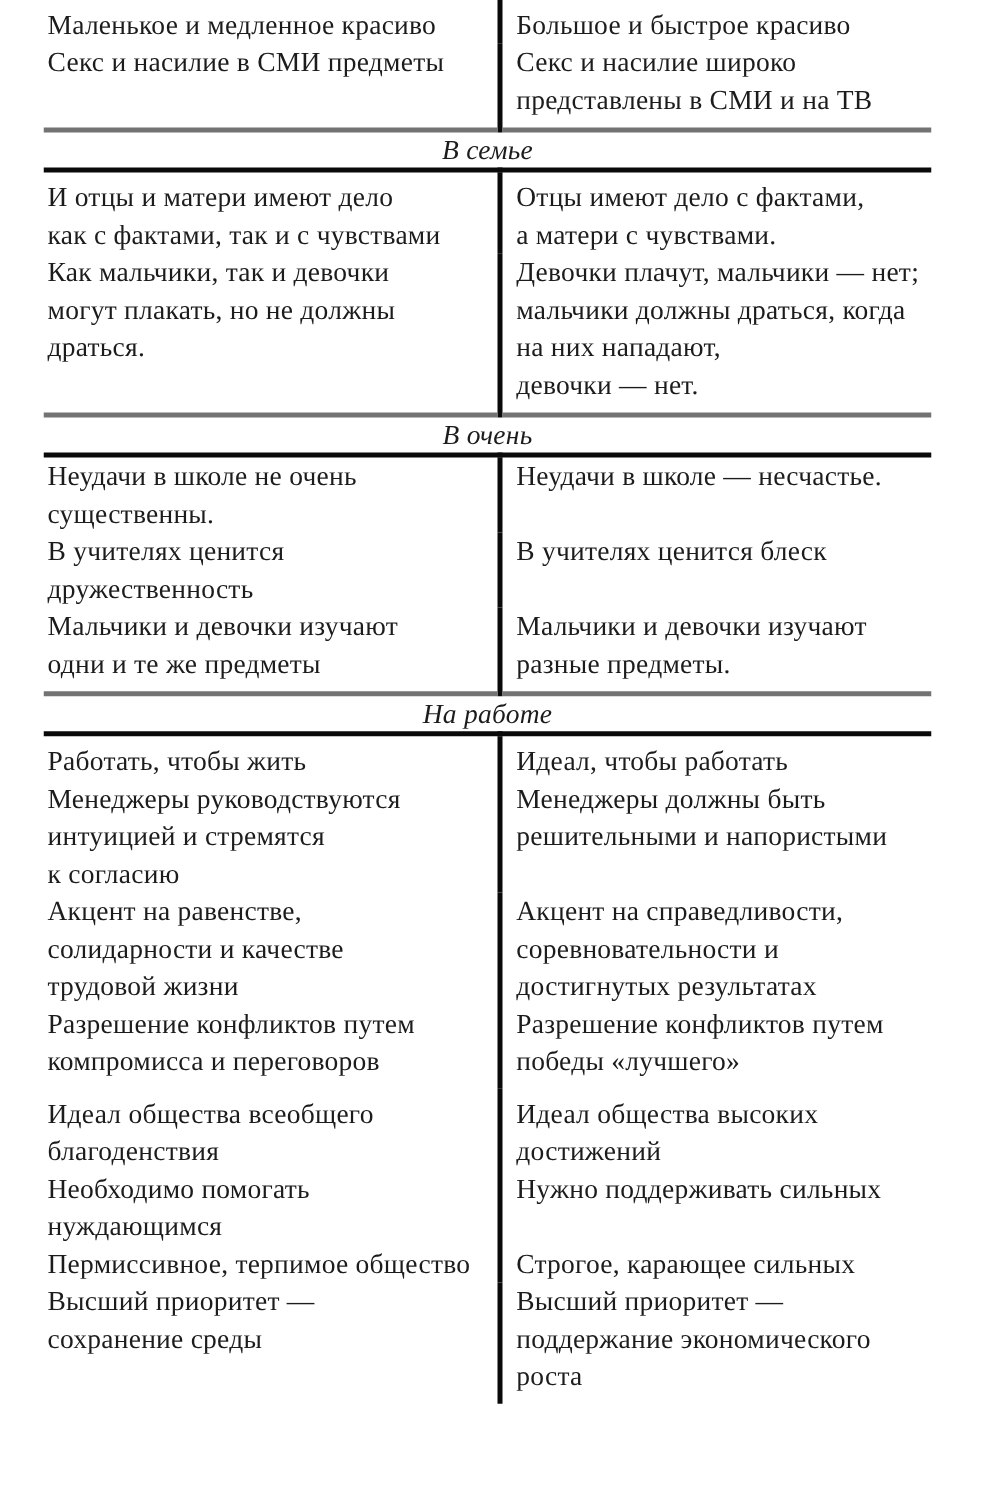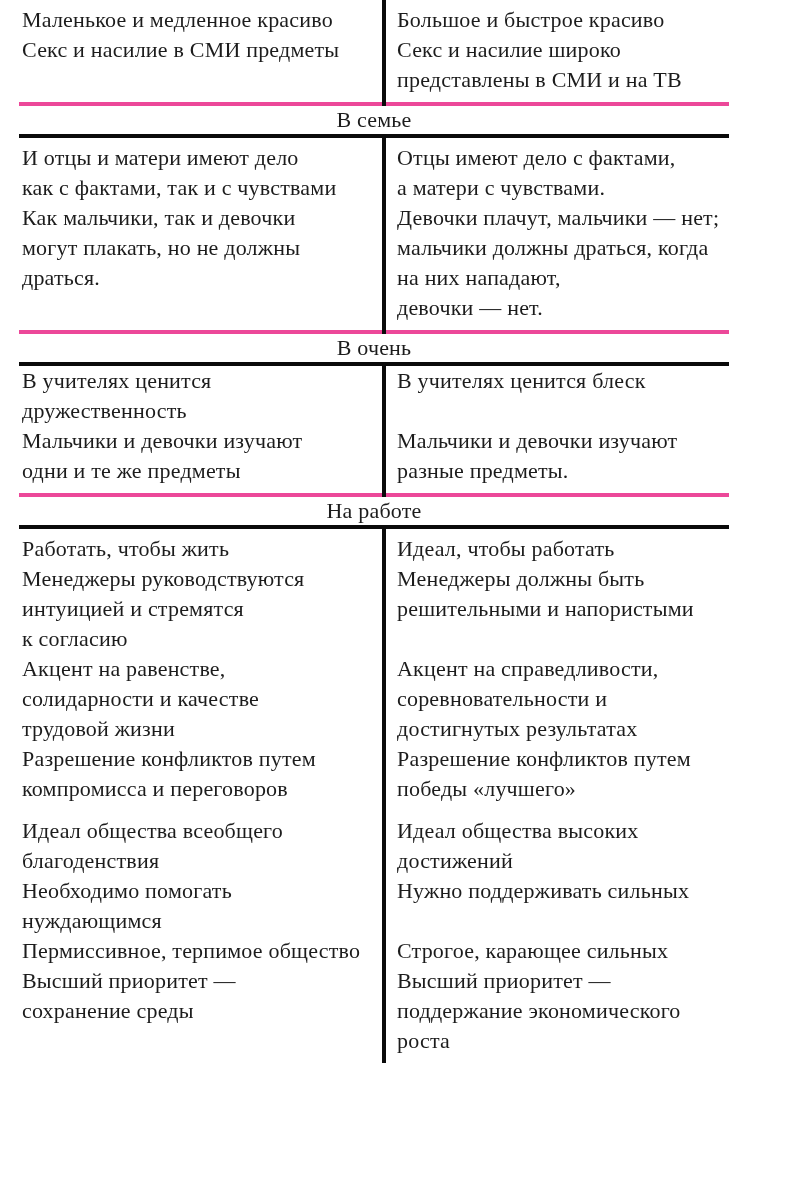--- a/index.html
+++ b/index.html
@@ -10,21 +10,21 @@
   body {
     width: 790px;
     height: 1202px;
     overflow: hidden;
     font-family: "Liberation Serif", "DejaVu Serif", serif;
     color: #1c1c1c;
   }
   .page {
     box-sizing: border-box;
     width: 630px;
-    padding: 0 45px 0 19px;
+    padding: 0 45px 0 35px;
   }
   table.cmp {
     border-collapse: collapse;
     width: 710px;
     table-layout: fixed;
   }
   col.c-left  { width: 365px; }
   col.c-right { width: 345px; }
   td {
     vertical-align: top;
@@ -38,26 +38,27 @@
     border-right: 4px solid #0a0a0a;
     padding-left: 3px;
     padding-right: 4px;
   }
   td.cell-right {
     padding-left: 11px;
   }
   tr.row-first > td { padding-top: 5px; }
   tr.row-last  > td { padding-bottom: 7px; }
   tr.header-row > td {
-    border-top: 4px solid #ec4899;
+    border-top: 4px solid #737373;
     border-bottom: 4px solid #0a0a0a;
     text-align: center;
     line-height: 26px;
     padding: 1px 0;
     white-space: normal;
+    font-style: italic;
   }
 </style>
 </head>
 <body>
 
 <div class="page">
   <table class="cmp">
     <colgroup>
       <col class="c-left">
       <col class="c-right">
@@ -90,20 +91,25 @@
 драться.</td>
           <td class="cell-right">Девочки плачут, мальчики — нет;
 мальчики должны драться, когда
 на них нападают,
 девочки — нет.</td>
         </tr>
       </tbody>
       <tbody>
         <tr class="header-row">
           <td colspan="2">В очень</td>
+        </tr>
+        <tr>
+          <td class="cell-left">Неудачи в школе не очень
+существенны.</td>
+          <td class="cell-right">Неудачи в школе — несчастье.</td>
         </tr>
         <tr>
           <td class="cell-left">В учителях ценится
 дружественность</td>
           <td class="cell-right">В учителях ценится блеск</td>
         </tr>
         <tr class="row-last">
           <td class="cell-left">Мальчики и девочки изучают
 одни и те же предметы</td>
           <td class="cell-right">Мальчики и девочки изучают

